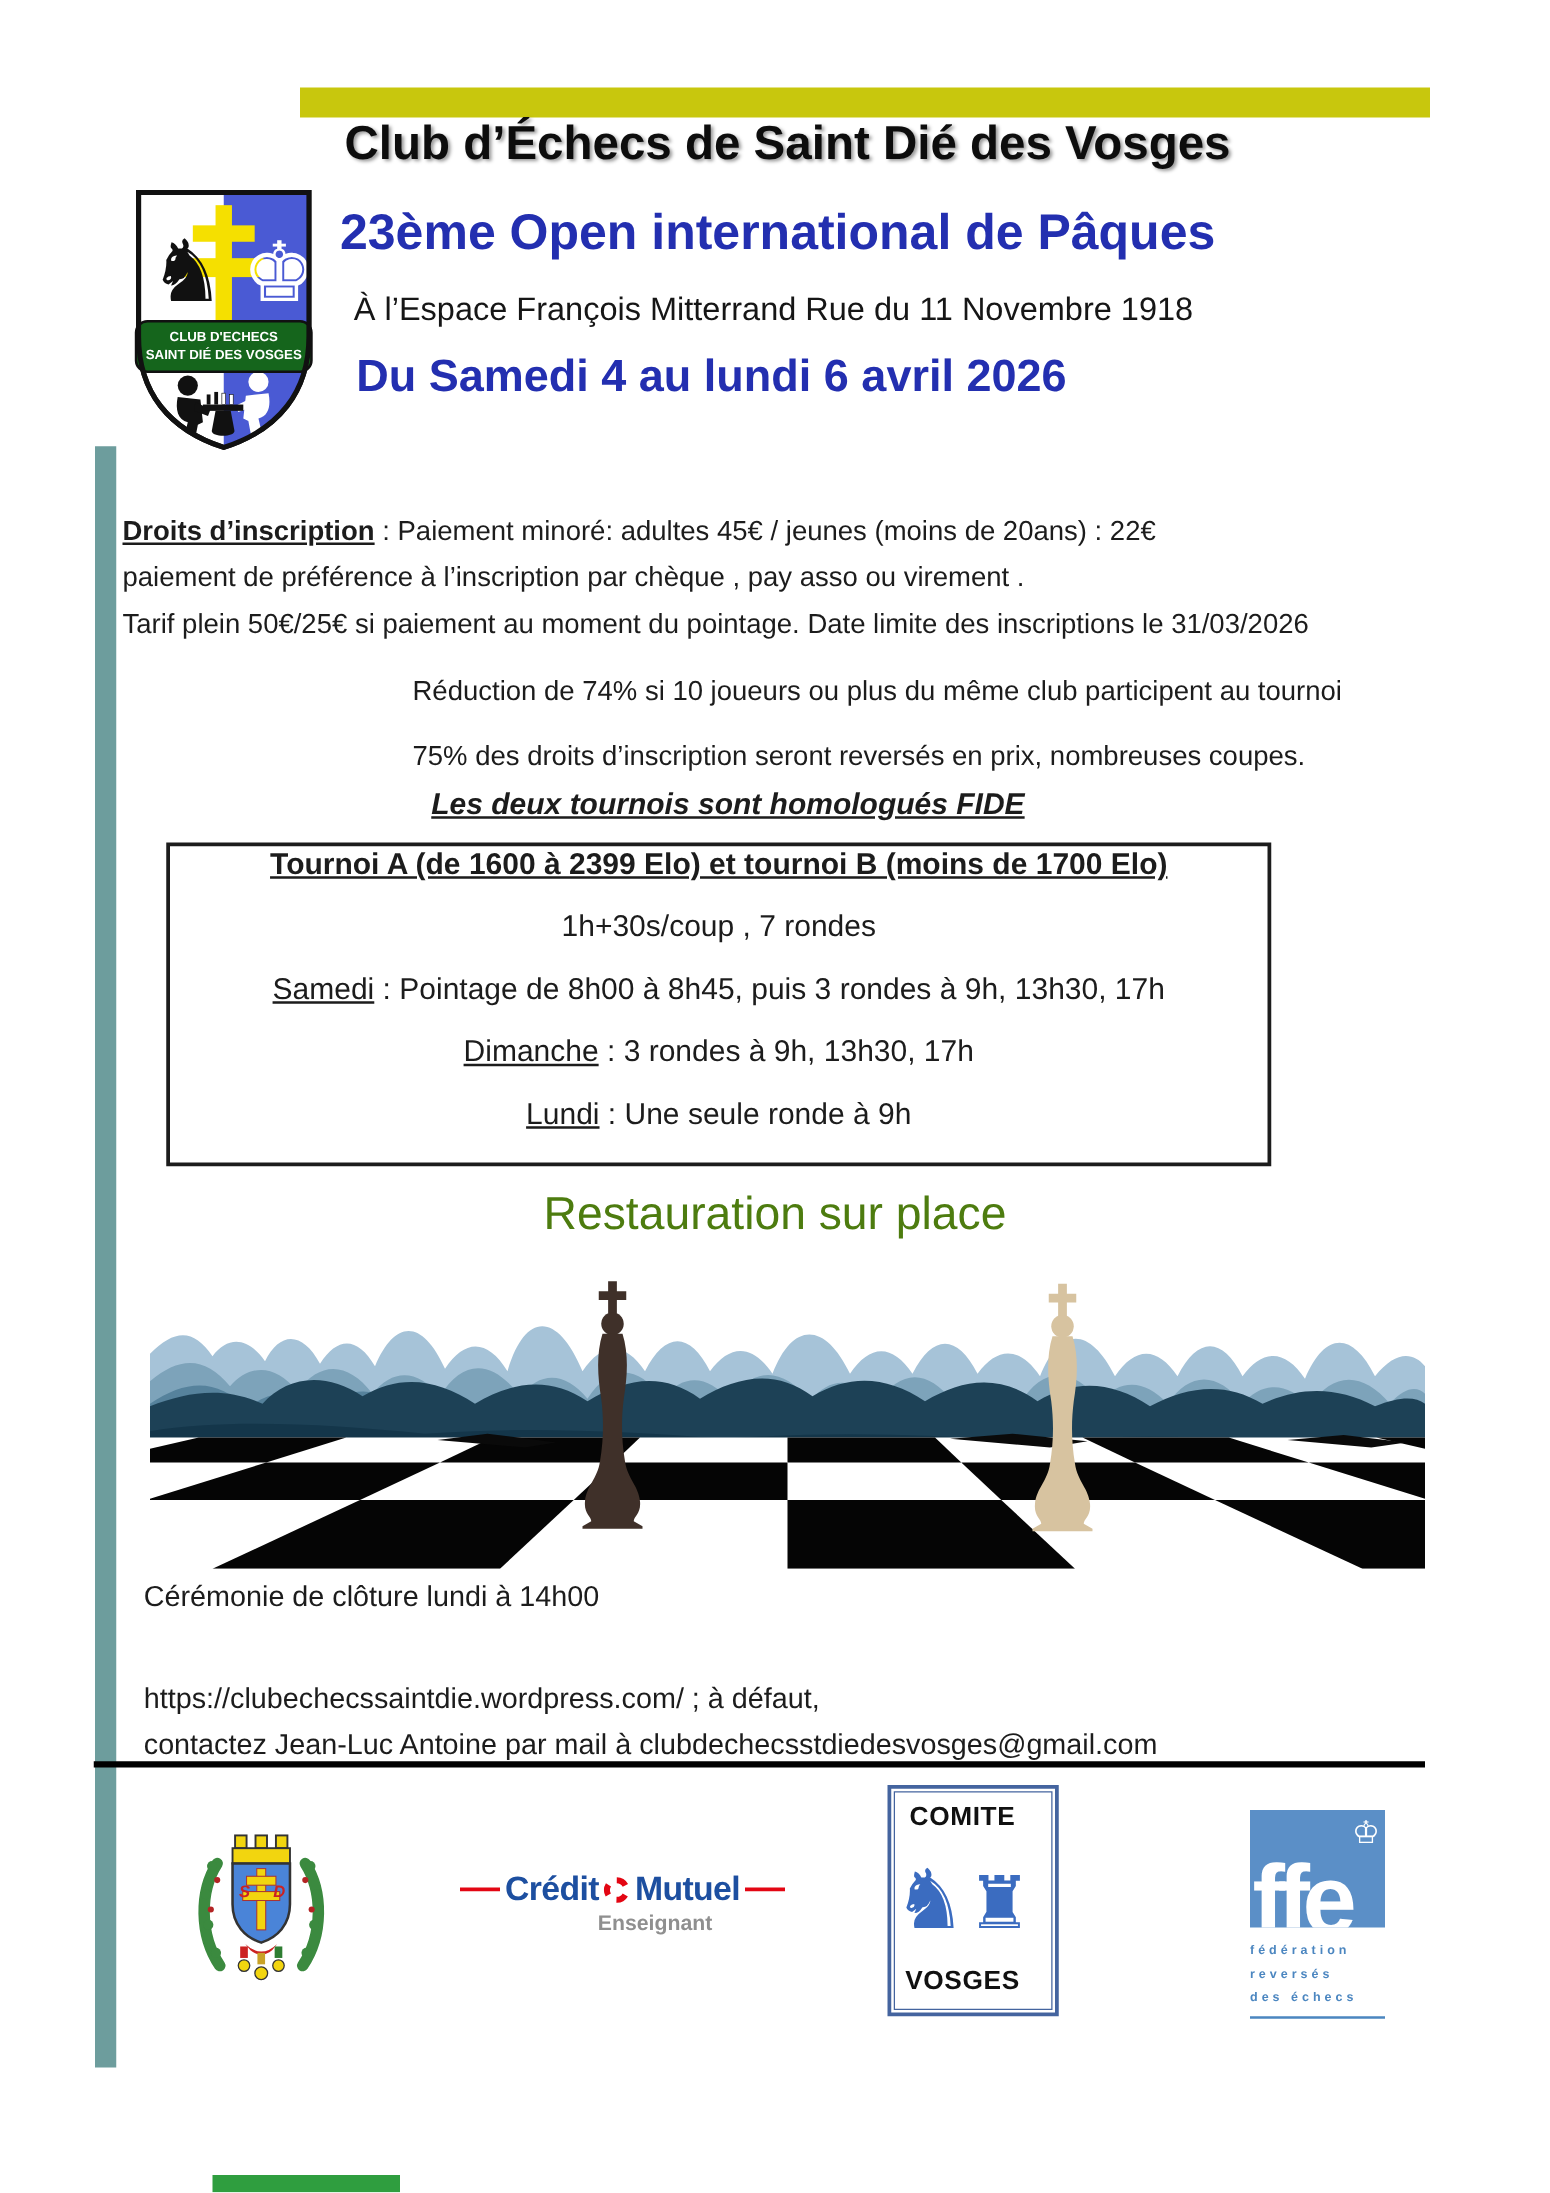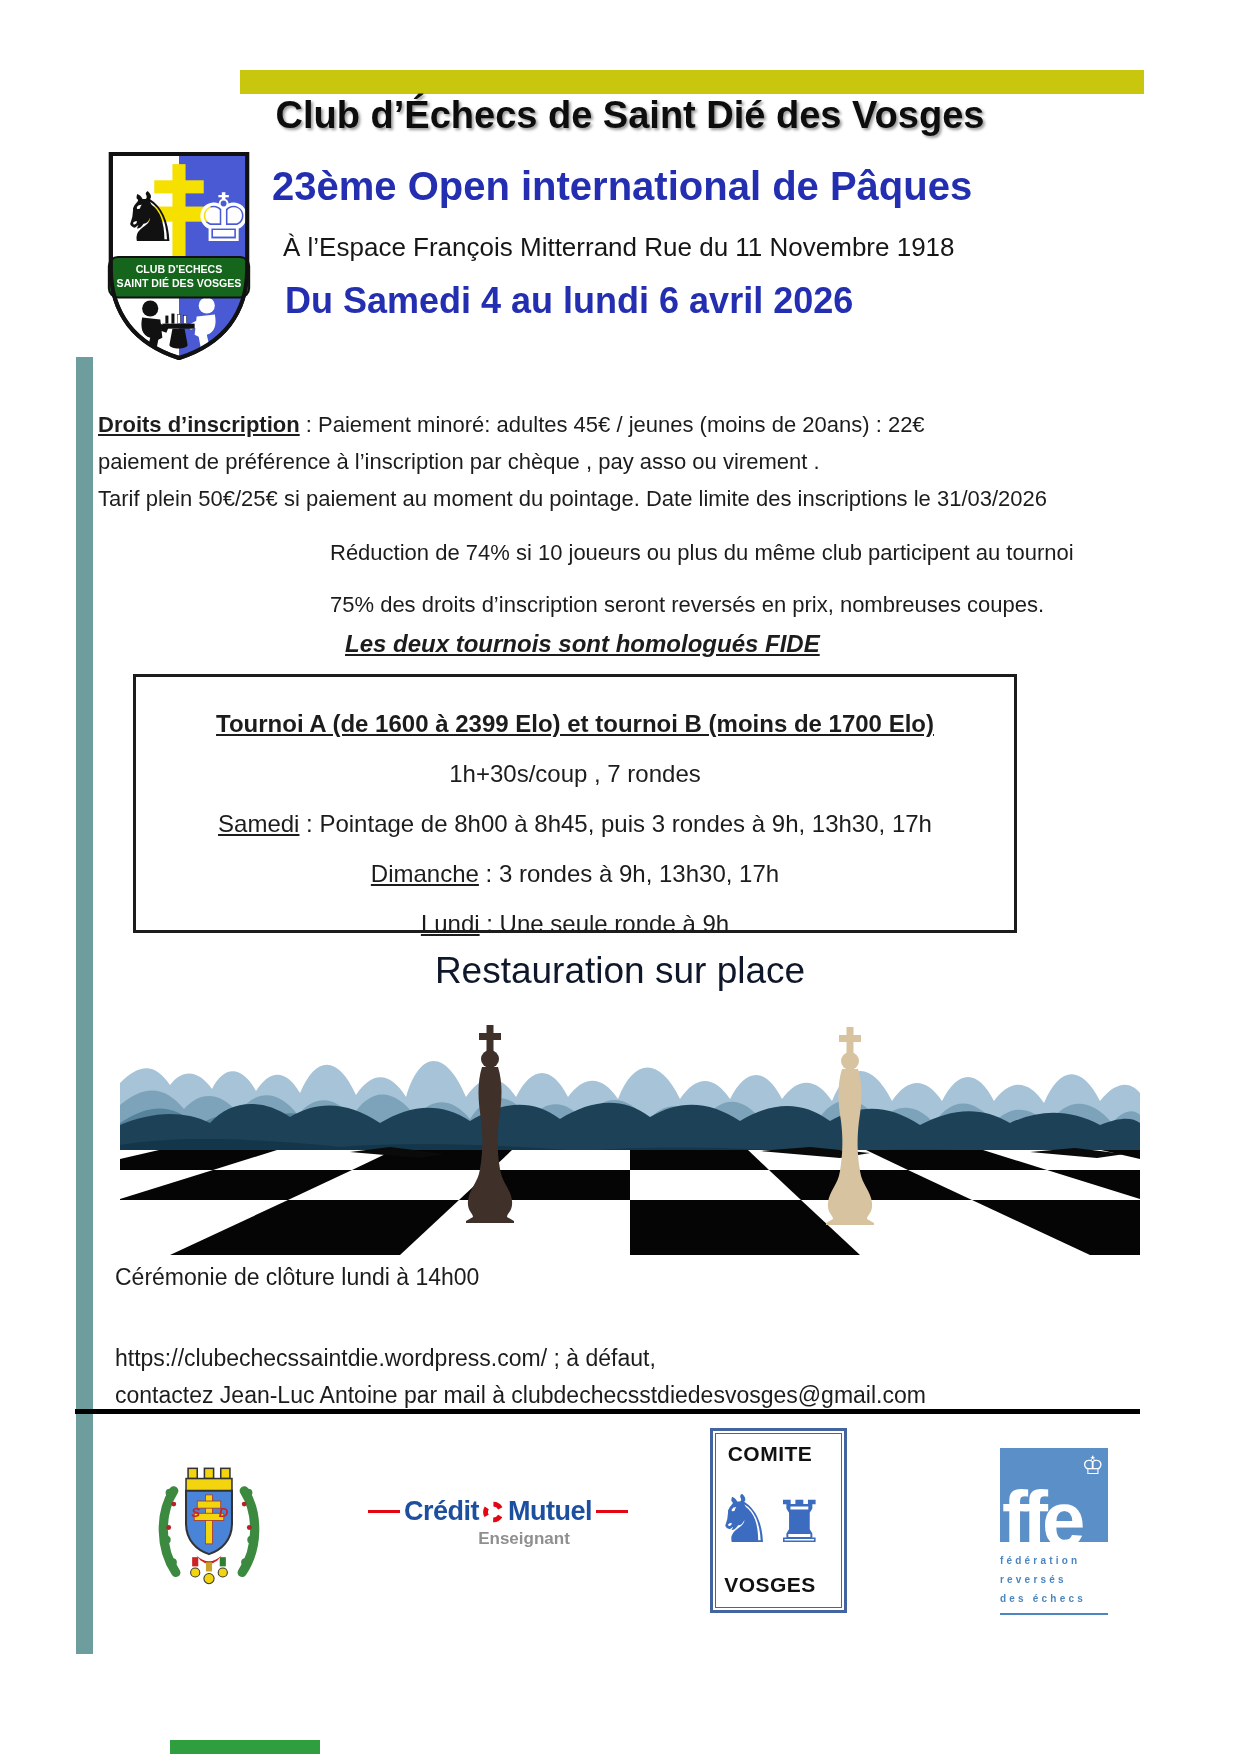--- a/index.html
+++ b/index.html
@@ -25,27 +25,27 @@
 
   
   .inscription { left:98px; top:406px; width:1060px; font-size:22px; line-height:37px; }
   .inscription .lbl { font-weight:700; text-decoration:underline; }
   .reduction-line { left:330px; top:540px; font-size:22px; white-space:nowrap; }
   .prizes-line    { left:330px; top:592px; font-size:22px; white-space:nowrap; }
   .fide-note { left:345px; top:630px; font-size:24px; font-weight:700; font-style:italic; text-decoration:underline; white-space:nowrap; }
 
   .schedule-box {
     left:133px; top:674px; width:884px; height:259px; box-sizing:border-box;
-    border:3px solid #1c1c1c; text-align:center; padding-top:32px;
+    border:3px solid #1c1c1c; text-align:center; padding-top:0;
   }
   .schedule-box p { margin:0 0 20px 0; font-size:24px; line-height:30px; }
   .schedule-box .box-title { font-weight:700; text-decoration:underline; }
   .ul { text-decoration:underline;margin-top:23px; }
 
-  .restauration { left:100px; top:950px; width:1040px; text-align:center; font-size:37px; color:#0f172a; font-weight:500; }
+  .restauration { left:100px; top:950px; width:1040px; text-align:center; font-size:37px; color:#4d7c0f; font-weight:500; }
 
   .chess-art { left:120px; top:1005px; width:1020px; height:250px; }
 
   .ceremony-line { left:115px; top:1264px; font-size:23px; white-space:nowrap; }
   .info-par { left:115px; top:1303px; width:1020px; font-size:23px; line-height:37px; }
 
   .divider { left:75px; top:1409px; width:1065px; height:5px; background:#000; }
 
   
   .coat-of-arms { left:155px; top:1452px; }

